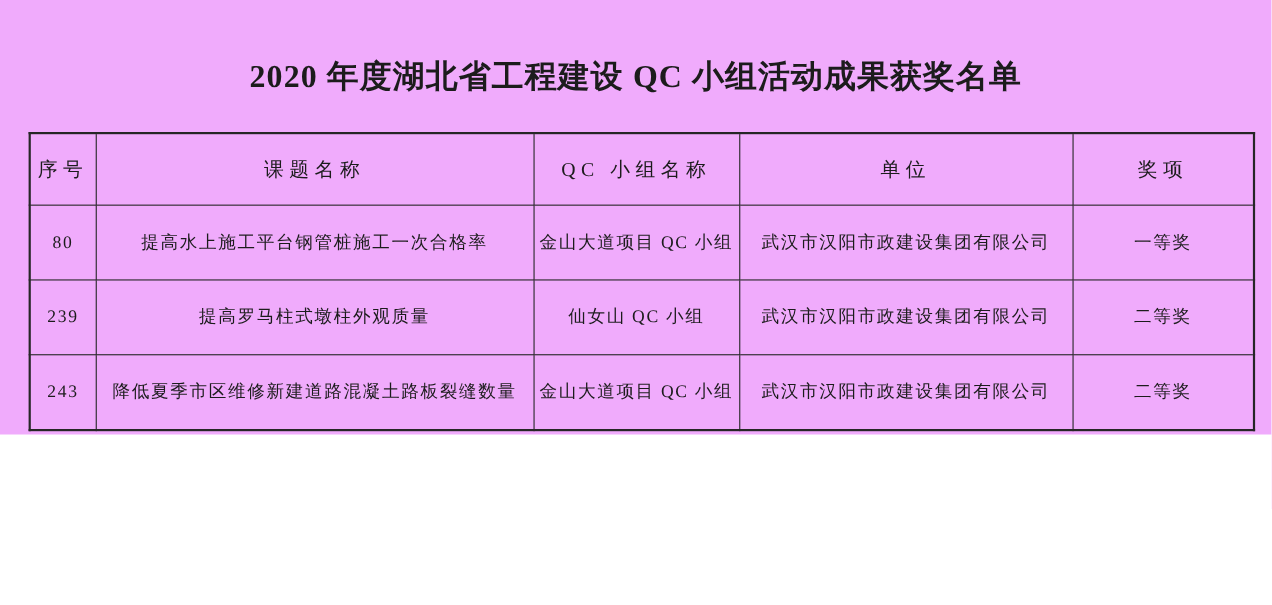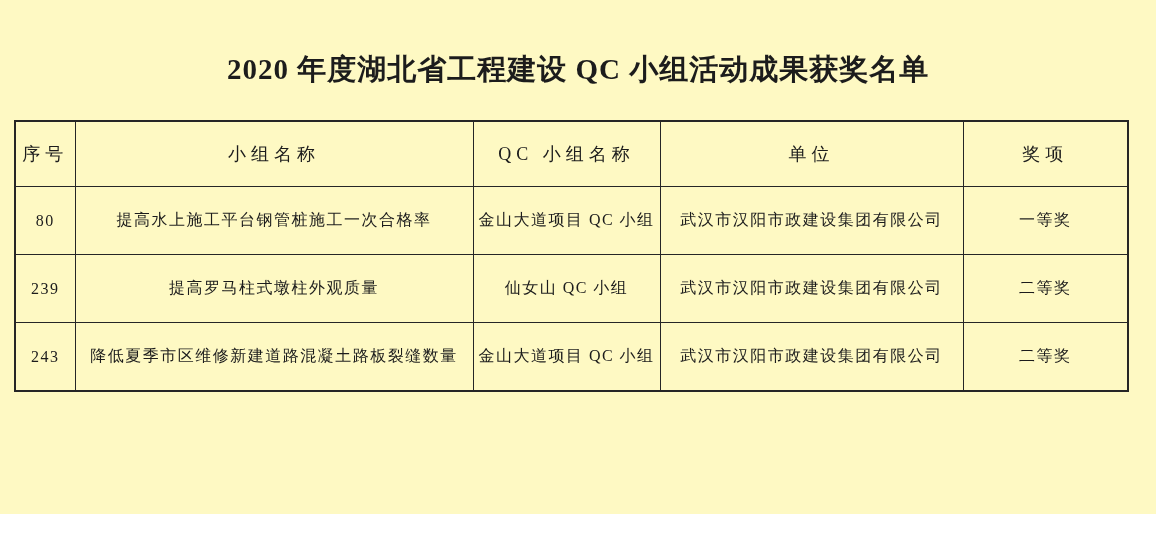--- a/index.html
+++ b/index.html
@@ -8,38 +8,38 @@
     background: #ffffff;
     width: 1156px;
     height: 550px;
     overflow: hidden;
     font-family: "Liberation Serif", "DejaVu Serif", serif;
     color: #1c1c1c;
   }
   .page {
     position: relative;
     width: 1156px;
-    height: 514px;
-    background: #fef9c3;
+    height: 395px;
+    background: #f0abfc;
   }
   .doc-title {
     position: absolute;
     top: 50px;
     left: 0;
     width: 1156px;
     text-align: center;
     font-size: 29px;
     font-weight: bold;
     letter-spacing: 1px;
     white-space: nowrap;
   }
   table.awards {
     position: absolute;
     top: 120px;
-    left: 14px;
+    left: 26px;
     width: 1113px;
     border-collapse: collapse;
     table-layout: fixed;
     border: 2px solid #262626;
   }
   table.awards th,
   table.awards td {
     border: 1px solid #262626;
     text-align: center;
     vertical-align: middle;
@@ -79,21 +79,21 @@
     <colgroup>
       <col class="c-index">
       <col class="c-topic">
       <col class="c-group">
       <col class="c-unit">
       <col class="c-award">
     </colgroup>
     <thead>
       <tr>
         <th>序号</th>
-        <th>小组名称</th>
+        <th>课题名称</th>
         <th>QC 小组名称</th>
         <th>单位</th>
         <th>奖项</th>
       </tr>
     </thead>
     <tbody>
       <tr>
         <td class="cell-index">80</td>
         <td>提高水上施工平台钢管桩施工一次合格率</td>
         <td>金山大道项目 QC 小组</td>

